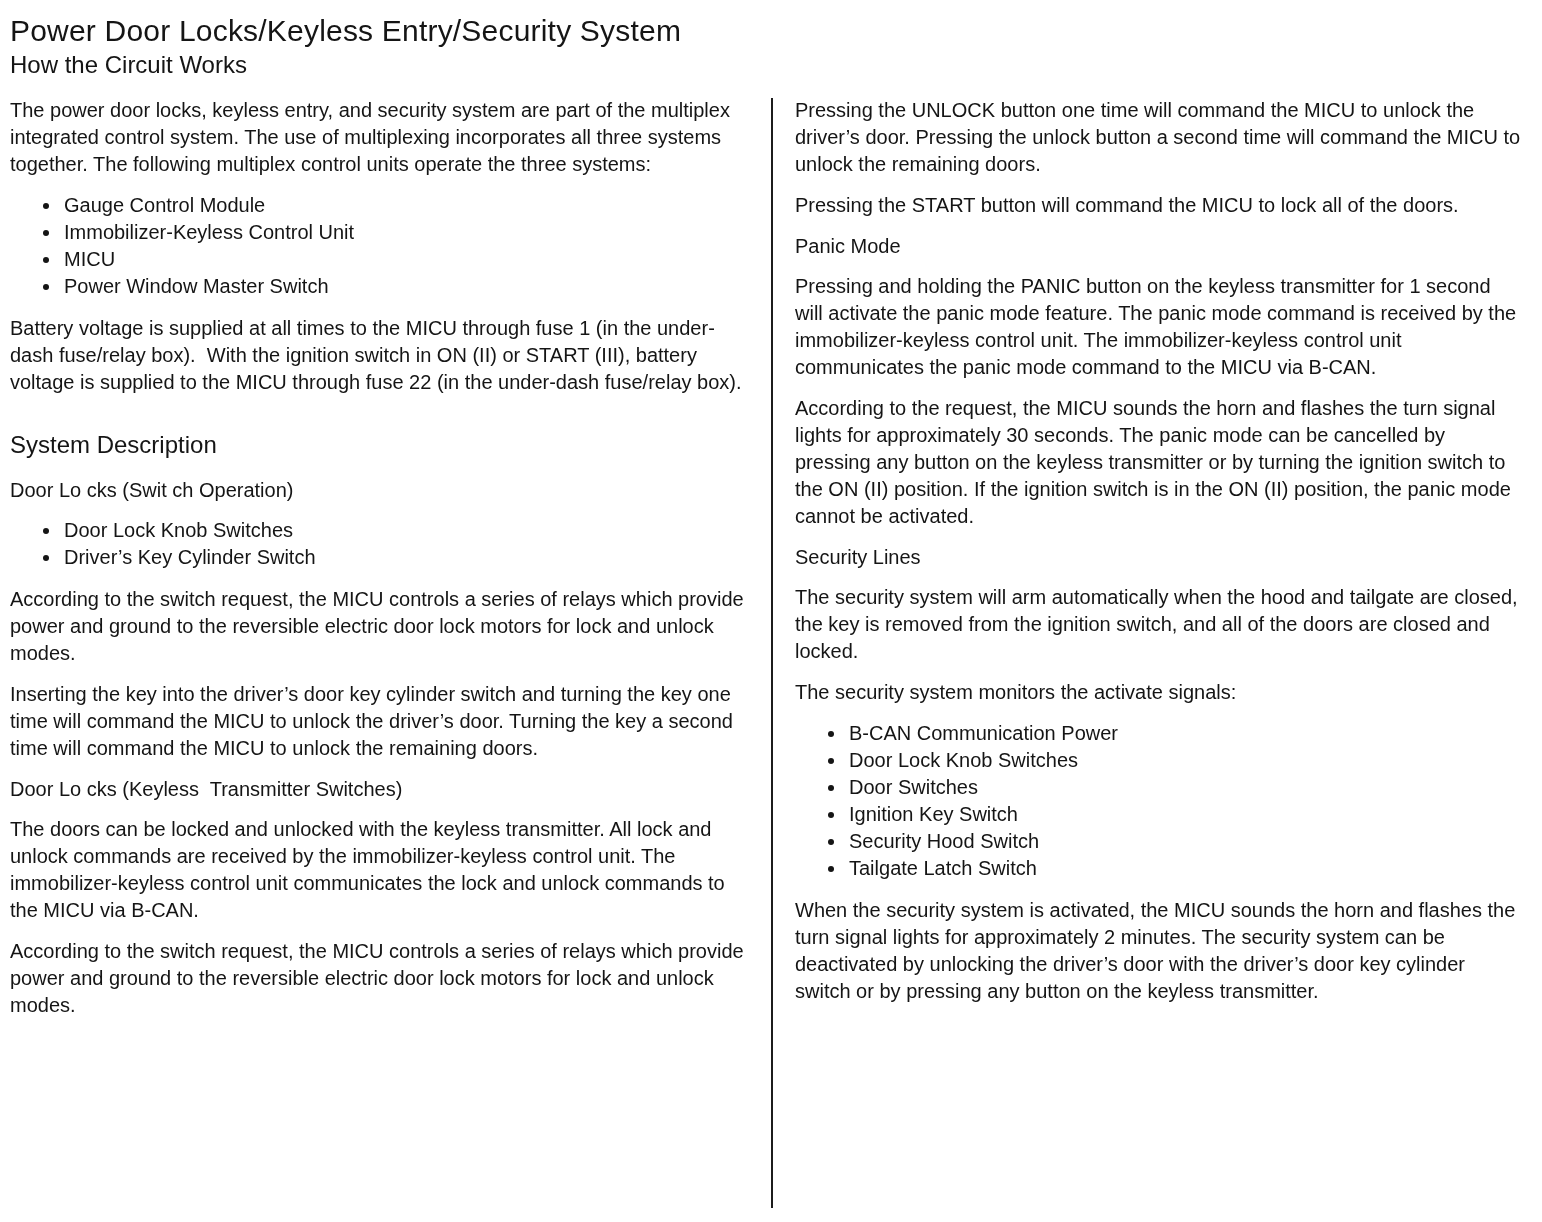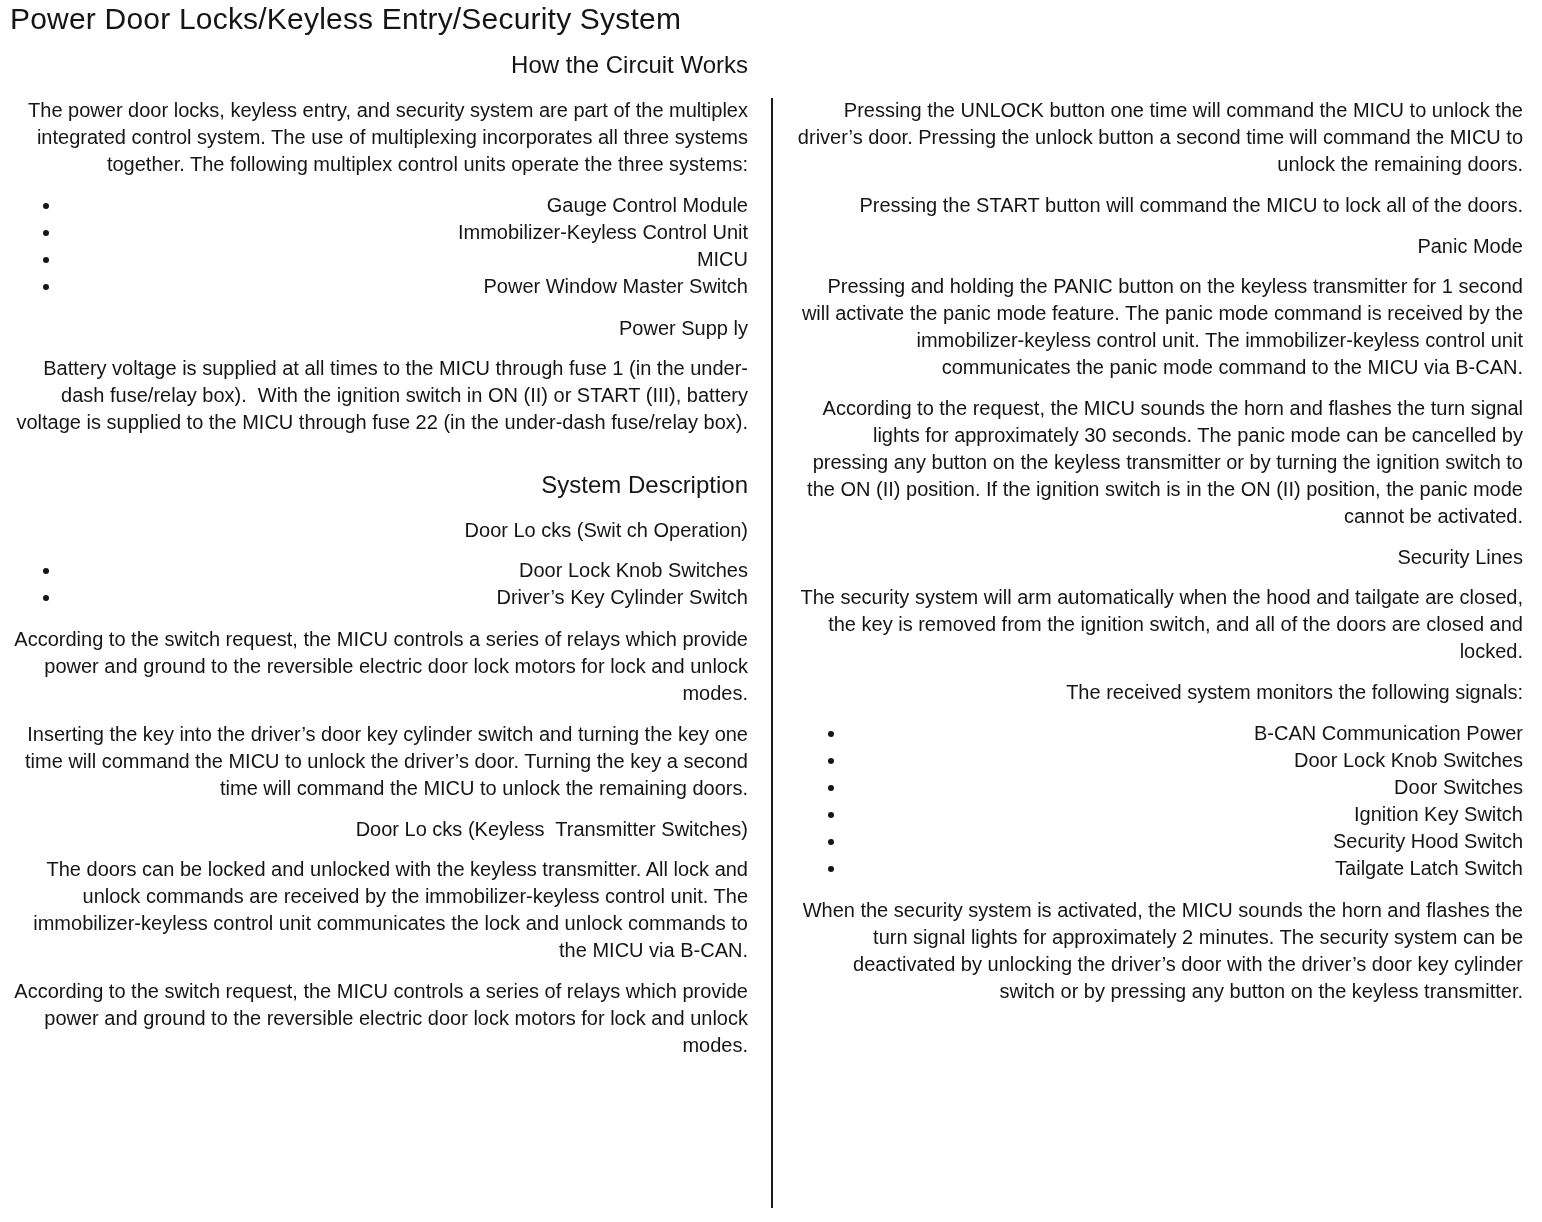--- a/index.html
+++ b/index.html
@@ -11,32 +11,31 @@
     width: 1542px;
     height: 1222px;
     position: relative;
     font-family: "Liberation Sans", "DejaVu Sans", sans-serif;
     color: #151515;
     overflow: hidden;
   }
   .page-title {
     position: absolute;
     left: 10px;
-    top: 2px;
+    top: 14px;
     margin: 0;
     font-size: 30px;
     font-weight: 400;
     letter-spacing: 0.2px;
     white-space: nowrap;
   }
   .col {
     position: absolute;
     font-size: 20px;
     line-height: 27px;
-    text-align: right;
   }
   .col-left {
     left: 10px;
     top: 50px;
     width: 738px;
   }
   .col-right {
     left: 795px;
     top: 97px;
     width: 728px;
@@ -88,21 +87,20 @@
 
 <div class="col col-left">
   <h2>How the Circuit Works</h2>
   <p>The power door locks, keyless entry, and security system are part of the multiplex integrated control system. The use of multiplexing incorporates all three systems together. The following multiplex control units operate the three systems:</p>
   <ul>
     <li>Gauge Control Module</li>
     <li>Immobilizer-Keyless Control Unit</li>
     <li>MICU</li>
     <li>Power Window Master Switch</li>
   </ul>
-  <h3>Power Supp ly</h3>
   <p>Battery voltage is supplied at all times to the MICU through fuse 1 (in the under-dash fuse/relay box).  With the ignition switch in ON (II) or START (III), battery voltage is supplied to the MICU through fuse 22 (in the under-dash fuse/relay box).</p>
   <h2 class="mid">System Description</h2>
   <h3>Door Lo cks (Swit ch Operation)</h3>
   <ul>
     <li>Door Lock Knob Switches</li>
     <li>Driver’s Key Cylinder Switch</li>
   </ul>
   <p>According to the switch request, the MICU controls a series of relays which provide power and ground to the reversible electric door lock motors for lock and unlock modes.</p>
   <p>Inserting the key into the driver’s door key cylinder switch and turning the key one time will command the MICU to unlock the driver’s door. Turning the key a second time will command the MICU to unlock the remaining doors.</p>
   <h3>Door Lo cks (Keyless  Transmitter Switches)</h3>
@@ -111,21 +109,21 @@
 </div>
 
 <div class="col col-right">
   <p>Pressing the UNLOCK button one time will command the MICU to unlock the driver’s door. Pressing the unlock button a second time will command the MICU to unlock the remaining doors.</p>
   <p>Pressing the START button will command the MICU to lock all of the doors.</p>
   <h3>Panic Mode</h3>
   <p>Pressing and holding the PANIC button on the keyless transmitter for 1 second will activate the panic mode feature. The panic mode command is received by the immobilizer-keyless control unit. The immobilizer-keyless control unit communicates the panic mode command to the MICU via B-CAN.</p>
   <p>According to the request, the MICU sounds the horn and flashes the turn signal lights for approximately 30 seconds. The panic mode can be cancelled by pressing any button on the keyless transmitter or by turning the ignition switch to the ON (II) position. If the ignition switch is in the ON (II) position, the panic mode cannot be activated.</p>
   <h3>Security Lines</h3>
   <p>The security system will arm automatically when the hood and tailgate are closed, the key is removed from the ignition switch, and all of the doors are closed and locked.</p>
-  <p>The received system monitors the following signals:</p>
+  <p>The security system monitors the activate signals:</p>
   <ul>
     <li>B-CAN Communication Power</li>
     <li>Door Lock Knob Switches</li>
     <li>Door Switches</li>
     <li>Ignition Key Switch</li>
     <li>Security Hood Switch</li>
     <li>Tailgate Latch Switch</li>
   </ul>
   <p>When the security system is activated, the MICU sounds the horn and flashes the turn signal lights for approximately 2 minutes. The security system can be deactivated by unlocking the driver’s door with the driver’s door key cylinder switch or by pressing any button on the keyless transmitter.</p>
 </div>

